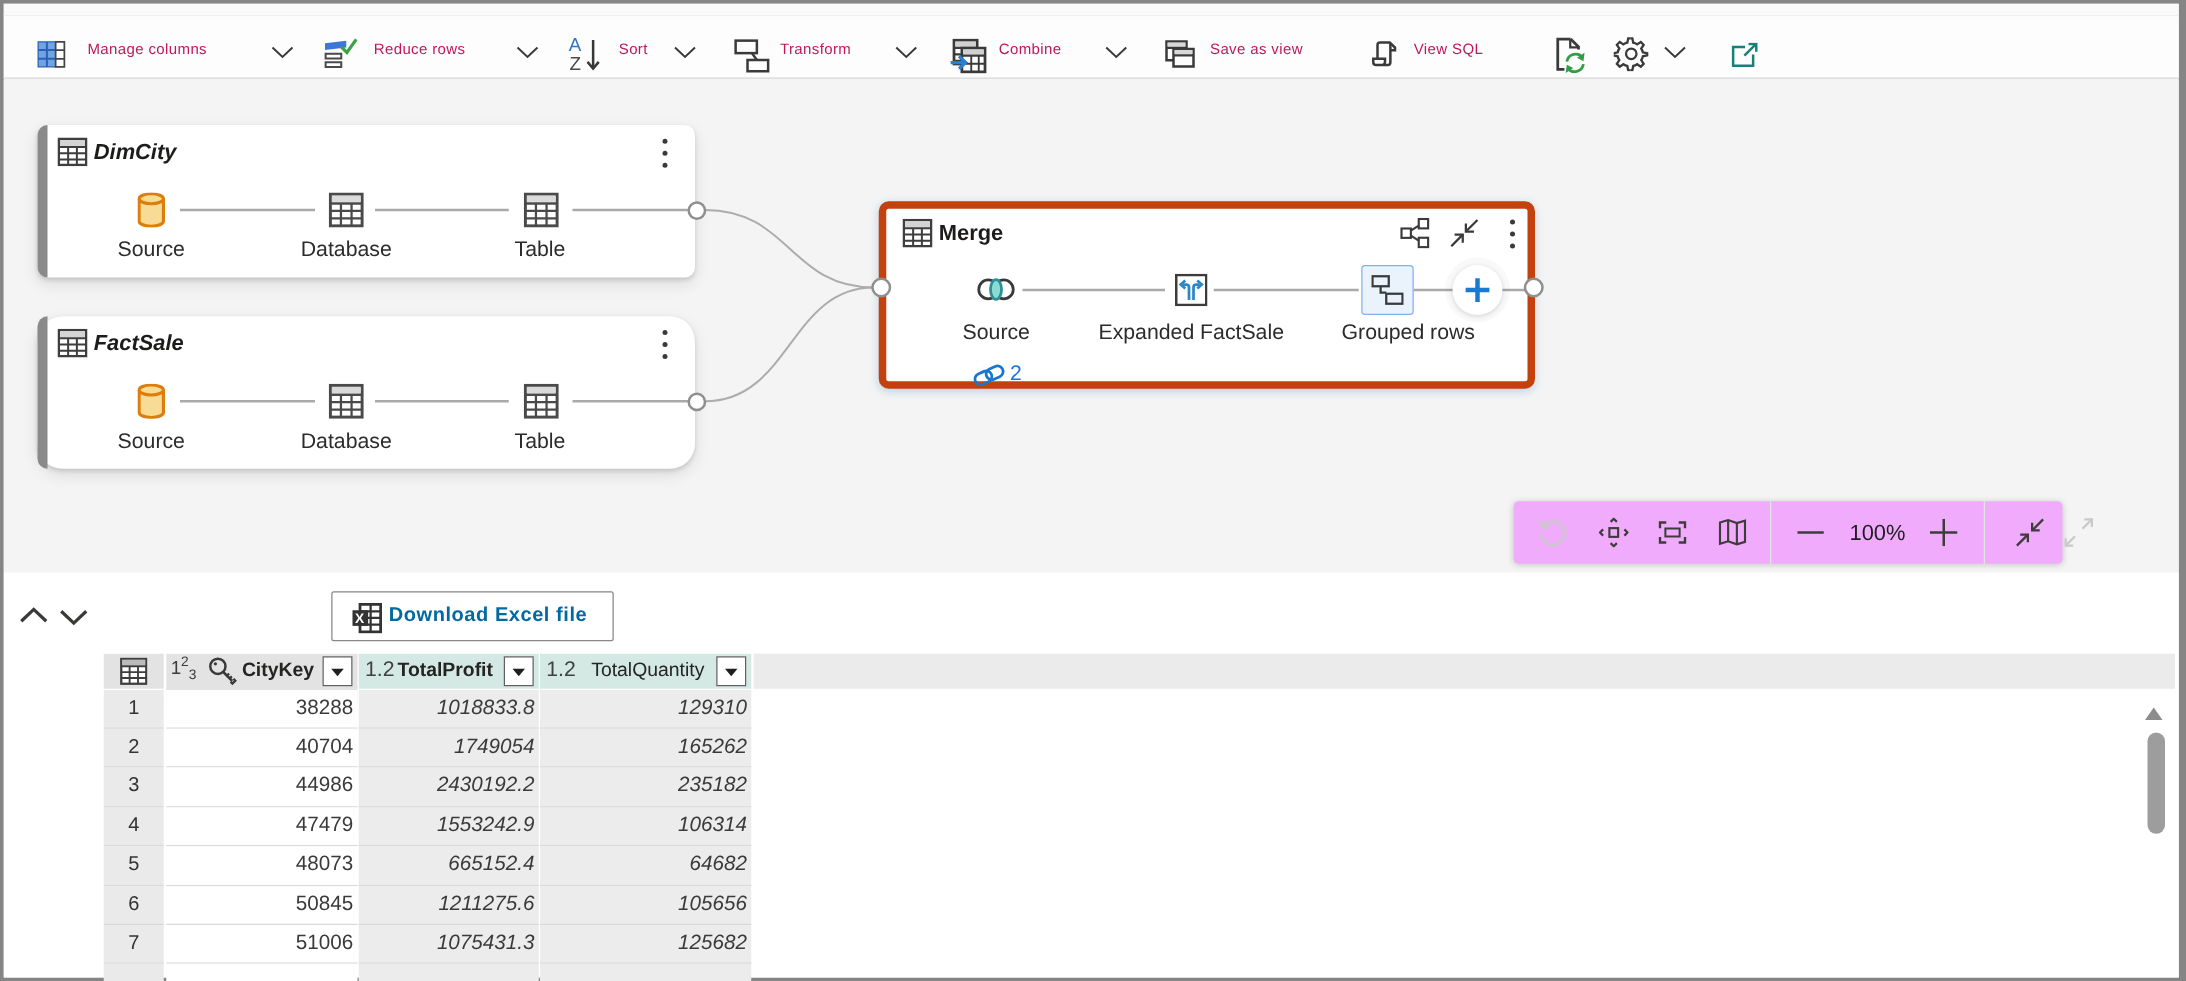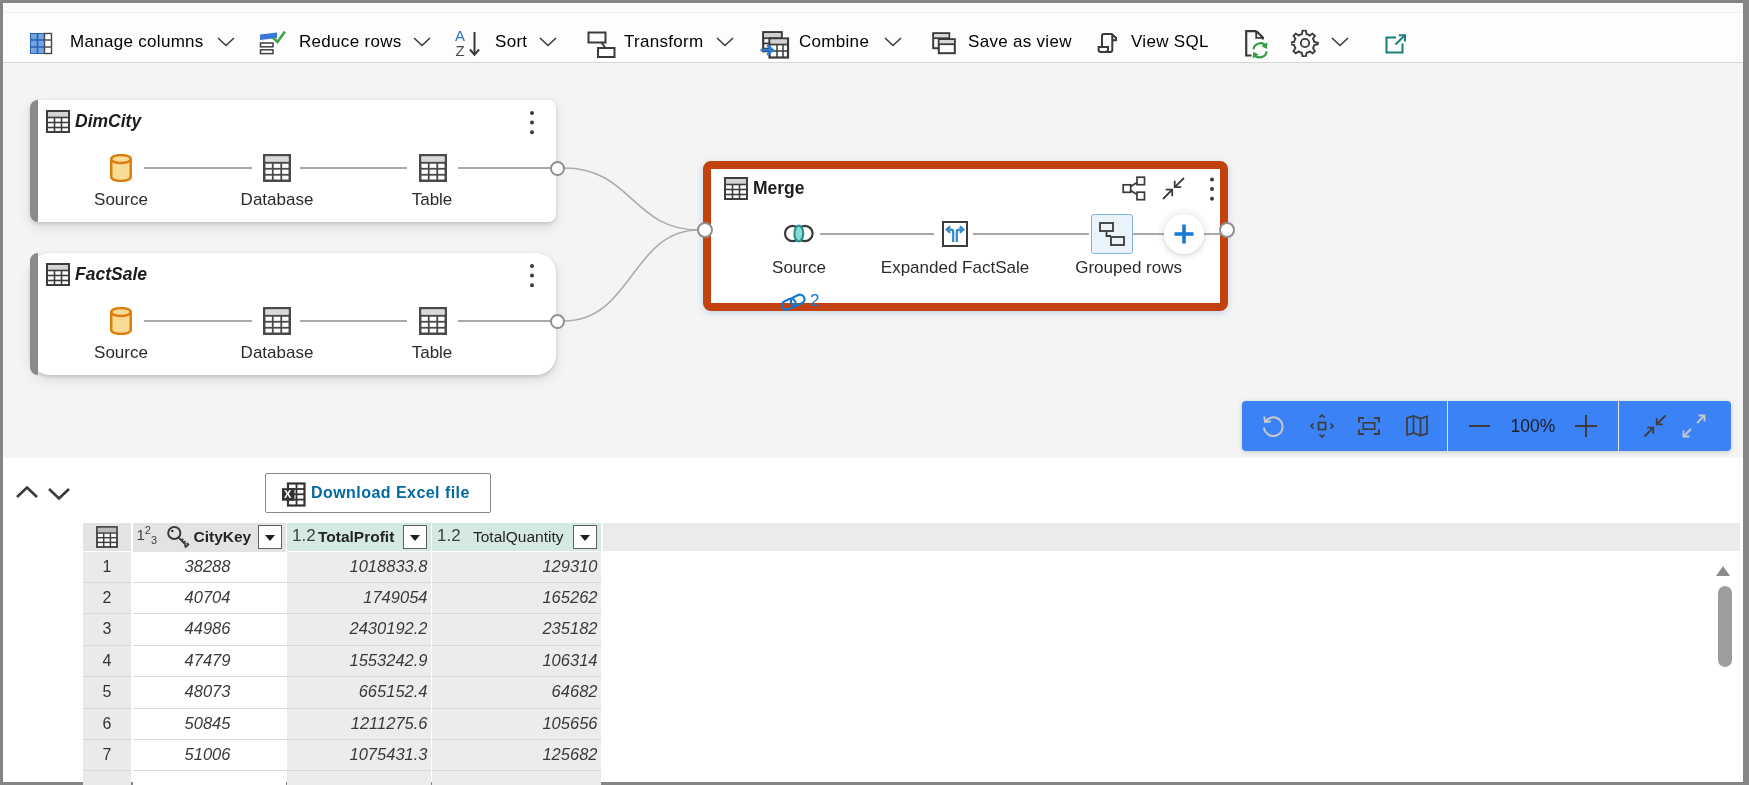--- a/index.html
+++ b/index.html
@@ -1,23 +1,23 @@
 <!DOCTYPE html>
 <html><head>
 <meta charset="utf-8">
 <style>
 *{margin:0;padding:0;box-sizing:border-box}
 html,body{width:1749px;height:785px;overflow:hidden}
 body{font-family:"Liberation Sans",sans-serif;position:relative;background:#f4f4f4;color:#201f1e}
 .abs{position:absolute}
-.tbtxt{font-size:17px;letter-spacing:0.3px;color:#000000;white-space:nowrap}
+.tbtxt{font-size:12px;letter-spacing:0.3px;color:#be185d;white-space:nowrap}
 .lbl{font-size:17px;color:#2b2b2b;white-space:nowrap}
 .card{position:absolute}
 .nrow{height:31.43px;border-bottom:1.4px solid #d9d9d9;background:#eaeaea;text-align:center;font-size:16px;color:#333;line-height:29px}
-.vrow{height:31.43px;border-bottom:1.4px solid #d9d9d9;background:#fff;text-align:center;font-style:italic;font-size:16.5px;color:#3a3a3a;line-height:29px;padding-right:3px}
+.vrow{height:31.43px;border-bottom:1.4px solid #d9d9d9;background:#fff;text-align:right;font-size:16.5px;color:#3a3a3a;line-height:29px;padding-right:3px}
 .grow{height:31.43px;border-bottom:1.4px solid #d9d9d9;background:#ececec;text-align:right;font-style:italic;font-size:16.5px;color:#3a3a3a;line-height:29px;padding-right:3px}
 </style>
 </head>
 <body>
 
 <div class="abs" style="left:0;top:0;width:1749px;height:3px;background:#858585"></div>
 <div class="abs" style="left:0;top:0;width:3px;height:785px;background:#858585"></div>
 <div class="abs" style="left:1743px;top:0;width:6px;height:785px;background:#858585"></div>
 <div class="abs" style="left:0;top:782px;width:1749px;height:3px;background:#858585"></div>
 
@@ -229,21 +229,21 @@
       <line x1="1.5" y1="20.75" x2="26.5" y2="20.75" stroke="#4a4a4a" stroke-width="1.8"></line>
       <line x1="9.75" y1="8.75" x2="9.75" y2="26.5" stroke="#4a4a4a" stroke-width="1.8"></line>
       <line x1="18.25" y1="8.75" x2="18.25" y2="26.5" stroke="#4a4a4a" stroke-width="1.8"></line>
     </svg>
     <div class="abs" style="left:428px;top:67px;width:95px;height:2px;background:#a9a9a9"></div>
     <div class="abs lbl" style="left:0;top:90px;width:182px;text-align:center">Source</div>
     <div class="abs lbl" style="left:187px;top:90px;width:120px;text-align:center">Database</div>
     <div class="abs lbl" style="left:352px;top:90px;width:100px;text-align:center">Table</div>
   </div>
 
-  <div class="card abs" style="left:700px;top:97px;width:525px;height:150px;background:#fff;border:8px solid #c2410c;border-radius:8px;box-shadow:0 2px 7px rgba(70,130,190,.28)">
+  <div class="card abs" style="left:700px;top:97px;width:525px;height:150px;background:#fff;border:6px solid #c2410c;border-radius:8px;box-shadow:0 2px 7px rgba(70,130,190,.28)">
     <svg class="abs" style="left:13px;top:8px" width="24" height="23" viewBox="0 0 24 23">
       <rect x="1" y="1" width="22" height="21" fill="#fff" stroke="#3e3e3e" stroke-width="2"></rect>
       <rect x="2" y="2" width="20" height="5" fill="#d4d4d4"></rect>
       <line x1="1" y1="7.5" x2="23" y2="7.5" stroke="#3e3e3e" stroke-width="1.6"></line>
       <line x1="1" y1="12.5" x2="23" y2="12.5" stroke="#3e3e3e" stroke-width="1.6"></line>
       <line x1="1" y1="17.5" x2="23" y2="17.5" stroke="#3e3e3e" stroke-width="1.6"></line>
       <line x1="8.5" y1="7.5" x2="8.5" y2="22" stroke="#3e3e3e" stroke-width="1.6"></line>
       <line x1="15.5" y1="7.5" x2="15.5" y2="22" stroke="#3e3e3e" stroke-width="1.6"></line>
     </svg>
     <div class="abs" style="left:42px;top:9px;font-size:17.5px;font-weight:bold;color:#1d1c1b">Merge</div>
@@ -305,21 +305,21 @@
       </g>
     </svg>
     <div class="abs" style="left:99px;top:122px;font-size:17px;color:#1677d2">2</div>
   </div>
 
   <div class="abs" style="left:547px;top:97px;width:15px;height:15px;border-radius:50%;background:#fff;border:2.5px solid #8f8f8f"></div>
   <div class="abs" style="left:547px;top:250px;width:15px;height:15px;border-radius:50%;background:#fff;border:2.5px solid #8f8f8f"></div>
   <div class="abs" style="left:694px;top:158px;width:16px;height:16px;border-radius:50%;background:#fff;border:2.5px solid #8f8f8f"></div>
   <div class="abs" style="left:1216px;top:158px;width:16px;height:16px;border-radius:50%;background:#fff;border:2.5px solid #8f8f8f"></div>
 
-  <div class="abs" style="left:1239px;top:337px;width:489px;height:50px;background:#3b82f6;border-radius:4px;box-shadow:0 1px 5px rgba(0,0,0,.18)">
+  <div class="abs" style="left:1208px;top:337px;width:439px;height:50px;background:#f0abfc;border-radius:4px;box-shadow:0 1px 5px rgba(0,0,0,.18)">
     <svg class="abs" style="left:19px;top:13px" width="24" height="24" viewBox="0 0 24 24">
       <path d="M4.5,7.5 A9.3,9.3 0 1 1 3,13.5" fill="none" stroke="#c9c9c9" stroke-width="2"></path>
       <polyline points="3.2,2.5 4.2,8.2 10,7.2" fill="none" stroke="#c9c9c9" stroke-width="2"></polyline>
     </svg>
     <svg class="abs" style="left:68px;top:13px" width="24" height="24" viewBox="0 0 24 24">
       <rect x="8.5" y="8.5" width="7" height="7" fill="none" stroke="#3d3c3b" stroke-width="1.7"></rect>
       <polyline points="9.5,3.5 12,1 14.5,3.5" fill="none" stroke="#3d3c3b" stroke-width="1.7"></polyline>
       <polyline points="9.5,20.5 12,23 14.5,20.5" fill="none" stroke="#3d3c3b" stroke-width="1.7"></polyline>
       <polyline points="3.5,9.5 1,12 3.5,14.5" fill="none" stroke="#3d3c3b" stroke-width="1.7"></polyline>
       <polyline points="20.5,9.5 23,12 20.5,14.5" fill="none" stroke="#3d3c3b" stroke-width="1.7"></polyline>

